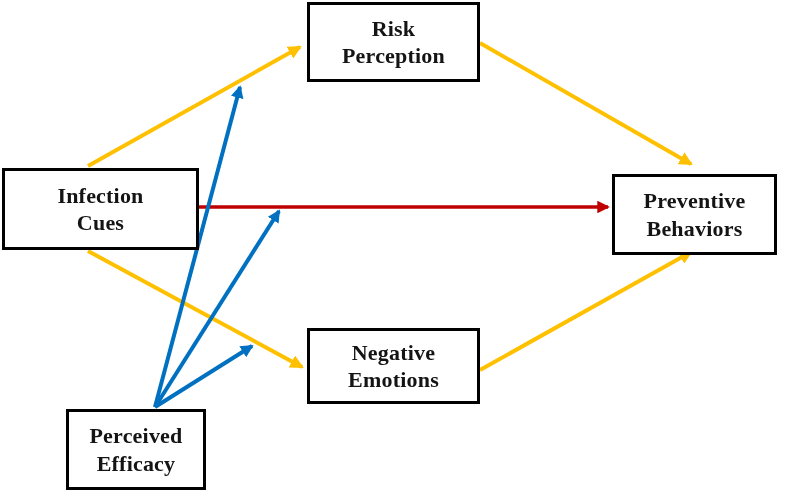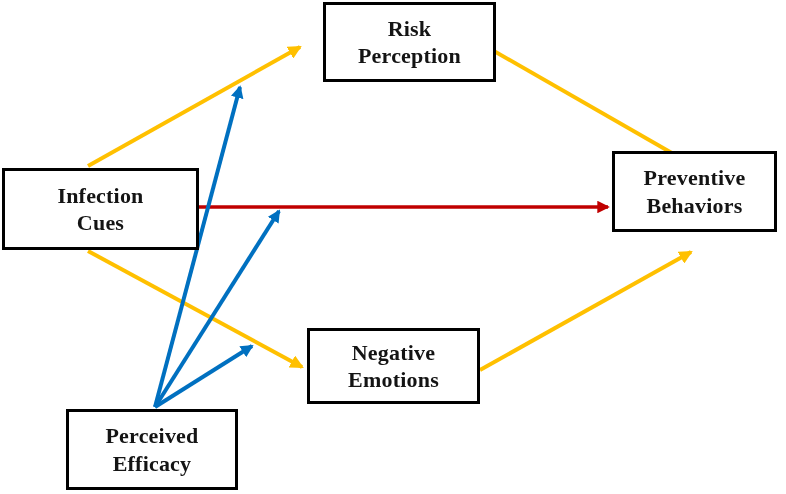--- a/index.html
+++ b/index.html
@@ -33,25 +33,25 @@
     text-align: center;
   }
   .node-label {
     font-weight: bold;
     font-size: 22px;
     line-height: 1.25;
     color: #141414;
     white-space: pre-line;
     letter-spacing: 0.2px;
   }
-  .node-risk-perception      { left: 307px; top: 2px;   width: 173px; height: 80px; margin-left: 16px; }
+  .node-risk-perception      { left: 307px; top: 2px;   width: 173px; height: 80px; }
   .node-infection-cues       { left: 2px;   top: 168px; width: 197px; height: 82px; }
-  .node-preventive-behaviors { left: 612px; top: 151px; width: 165px; height: 81px; }
+  .node-preventive-behaviors { left: 612px; top: 174px; width: 165px; height: 81px; }
   .node-negative-emotions    { left: 307px; top: 328px; width: 173px; height: 76px; }
-  .node-perceived-efficacy   { left: 66px;  top: 409px; width: 172px; height: 81px; }
+  .node-perceived-efficacy   { left: 66px;  top: 409px; width: 140px; height: 81px; }
 </style>
 </head>
 <body>
 
 <div class="canvas">
 
   <svg class="edges-layer" width="786" height="494" viewBox="0 0 786 494" xmlns="http://www.w3.org/2000/svg">
     <defs>
       <marker id="arrow-gold" viewBox="0 0 10 10" refX="8.5" refY="5" markerWidth="3.4" markerHeight="3.4" orient="auto">
         <path d="M 0 0 L 10 5 L 0 10 z" fill="#FFC000"></path>

